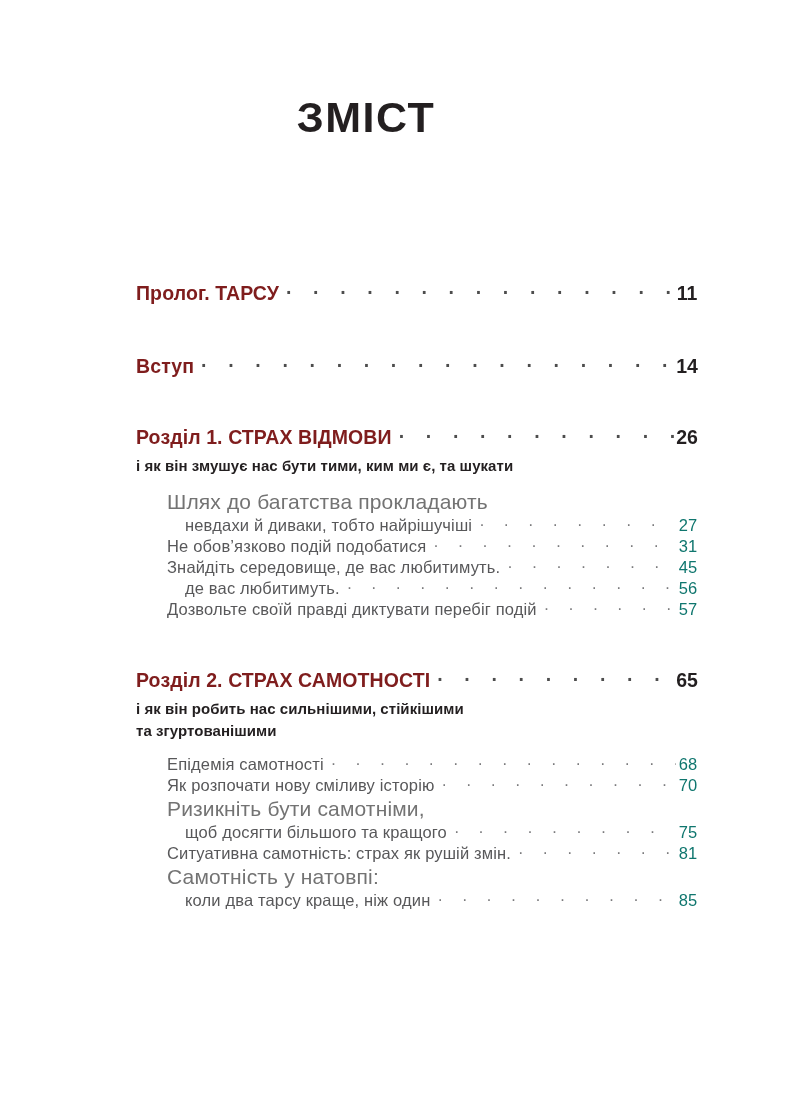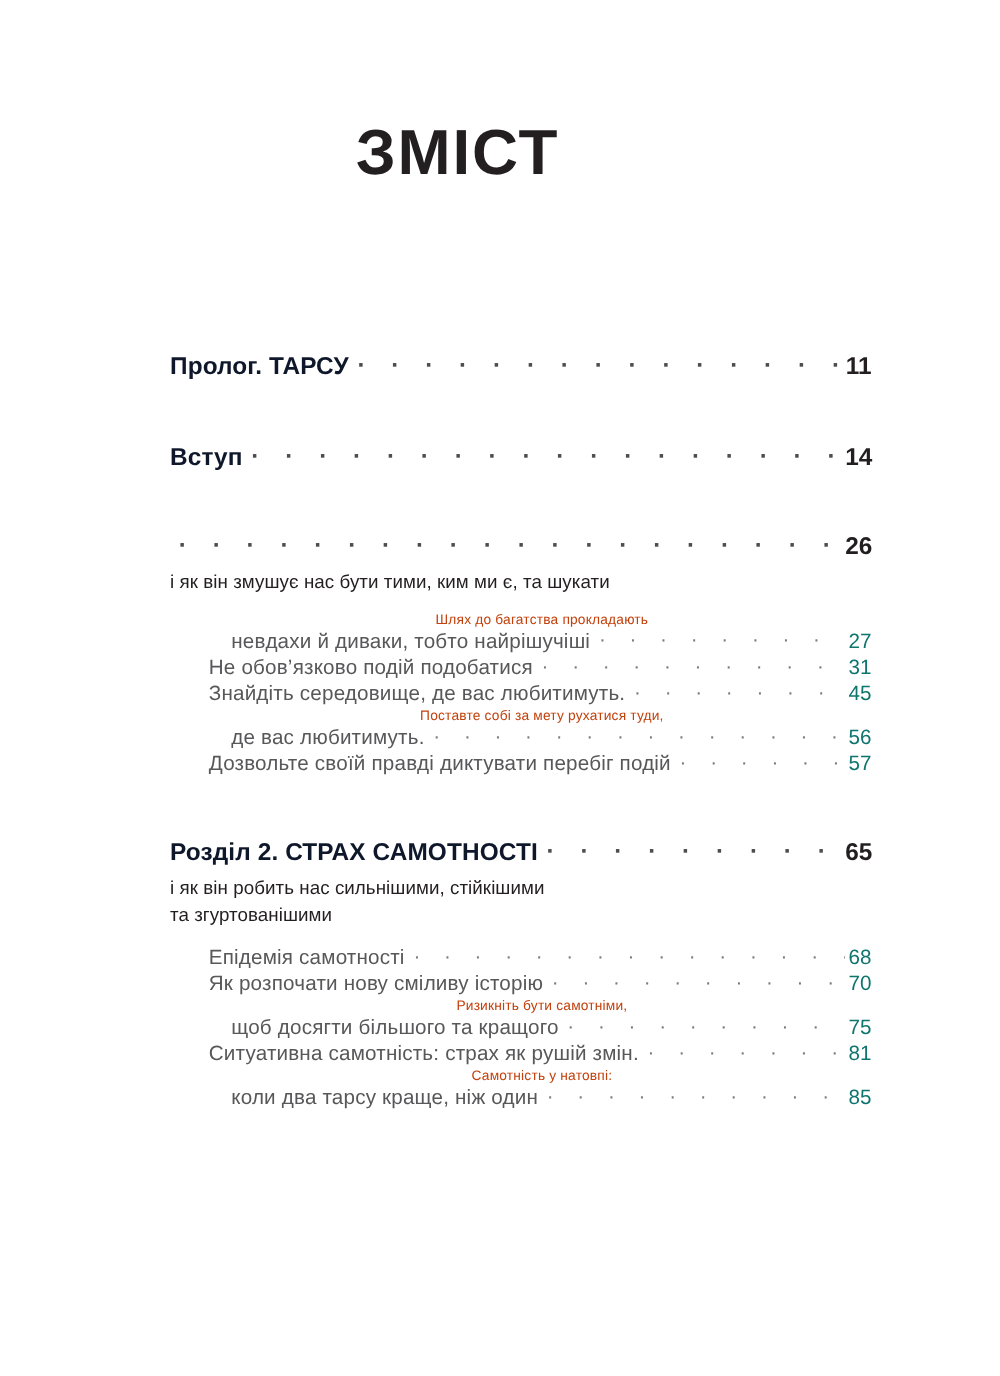--- a/index.html
+++ b/index.html
@@ -23,21 +23,21 @@
     background: #ffffff;
   }
 
   
   .toc-title {
     position: absolute;
     top: 96px;
     left: 0;
     width: 732px;
     text-align: center;
-    font-size: 51px;
+    font-size: 43px;
     font-weight: 700;
     letter-spacing: 1.5px;
     color: #231f20;
     line-height: 1;
   }
 
   
   .toc-body {
     position: absolute;
     top: 282px;
@@ -67,21 +67,21 @@
     white-space: nowrap;
   }
 
   
   .entry-major {
     margin-bottom: 0;
   }
   .entry-major .label {
     font-size: 19.5px;
     font-weight: 700;
-    color: #0f172a;
+    color: #7f1d1d;
     letter-spacing: 0.1px;
   }
   .entry-major .leader {
     font-size: 19.5px;
     font-weight: 700;
     color: #4d4d4d;
     letter-spacing: 7.6px;
     padding-left: 7px;
     position: relative;
     top: -1px;
@@ -91,21 +91,21 @@
     font-weight: 700;
     color: #231f20;
     min-width: 26px;
   }
 
   .gap-prolog  { height: 50px; }
 
   
   .chapter-sub {
     font-size: 15px;
-    font-weight: 400;
+    font-weight: 700;
     color: #231f20;
     line-height: 1.42;
     margin-top: 6px;
     letter-spacing: 0.05px;
   }
 
   
   .subgroup {
     margin-top: 14px;
     margin-left: 31px;
@@ -130,27 +130,26 @@
     top: -1px;
   }
   .sub-entry .pageno {
     font-size: 16.5px;
     font-weight: 400;
     color: #0f766e;
     min-width: 24px;
   }
   
   .sub-firstline {
-    font-size: 11px;
+    font-size: 21px;
     font-weight: 400;
-    color: #c2410c;
+    color: #737373;
     letter-spacing: 0.15px;
     white-space: nowrap;
     margin-bottom: 2px;
-    text-align: center;
   }
   
   .sub-cont {
     margin-left: 18px;
     width: 515px;
   }
 
   .chapter-block { margin-top: 50px; }
   .chapter-block.first { margin-top: 48px; }
 </style>
@@ -171,20 +170,21 @@
     <div class="gap-prolog"></div>
 
     <div class="row entry-major">
       <span class="label">Вступ</span>
       <span class="leader">· · · · · · · · · · · · · · · · · · · · · · · · · · · · · · · · · · · · · · · · · · · · · · · · · · · · · · · · · · · · · · · · · · · · · · · · · · · · · · · · · · · · · · · · · </span>
       <span class="pageno">14</span>
     </div>
 
     <div class="chapter-block first">
       <div class="row entry-major">
+        <span class="label">Розділ 1. СТРАХ ВІДМОВИ</span>
         <span class="leader">· · · · · · · · · · · · · · · · · · · · · · · · · · · · · · · · · · · · · · · · · · · · · · · · · · · · · · · · · · · · · · · · · · · · · · · · · · · · · · · · · · · · · · · · · </span>
         <span class="pageno">26</span>
       </div>
       <div class="chapter-sub">
         <div>і як він змушує нас бути тими, ким ми є, та шукати</div>
       </div>
 
       <div class="subgroup">
 
         <div>
@@ -202,21 +202,20 @@
           <span class="pageno">31</span>
         </div>
 
         <div class="row sub-entry">
           <span class="label">Знайдіть середовище, де вас любитимуть.</span>
           <span class="leader">· · · · · · · · · · · · · · · · · · · · · · · · · · · · · · · · · · · · · · · · · · · · · · · · · · · · · · · · · · · · · · · · · · · · · · · · · · · · · · · · · · · · · · · · · </span>
           <span class="pageno">45</span>
         </div>
 
         <div>
-          <div class="sub-firstline">Поставте собі за мету рухатися туди,</div>
           <div class="row sub-entry sub-cont">
             <span class="cont-label label">де вас любитимуть.</span>
             <span class="leader">· · · · · · · · · · · · · · · · · · · · · · · · · · · · · · · · · · · · · · · · · · · · · · · · · · · · · · · · · · · · · · · · · · · · · · · · · · · · · · · · · · · · · · · · · </span>
             <span class="pageno">56</span>
           </div>
         </div>
 
         <div class="row sub-entry">
           <span class="label">Дозвольте своїй правді диктувати перебіг подій</span>
           <span class="leader">· · · · · · · · · · · · · · · · · · · · · · · · · · · · · · · · · · · · · · · · · · · · · · · · · · · · · · · · · · · · · · · · · · · · · · · · · · · · · · · · · · · · · · · · · </span>

